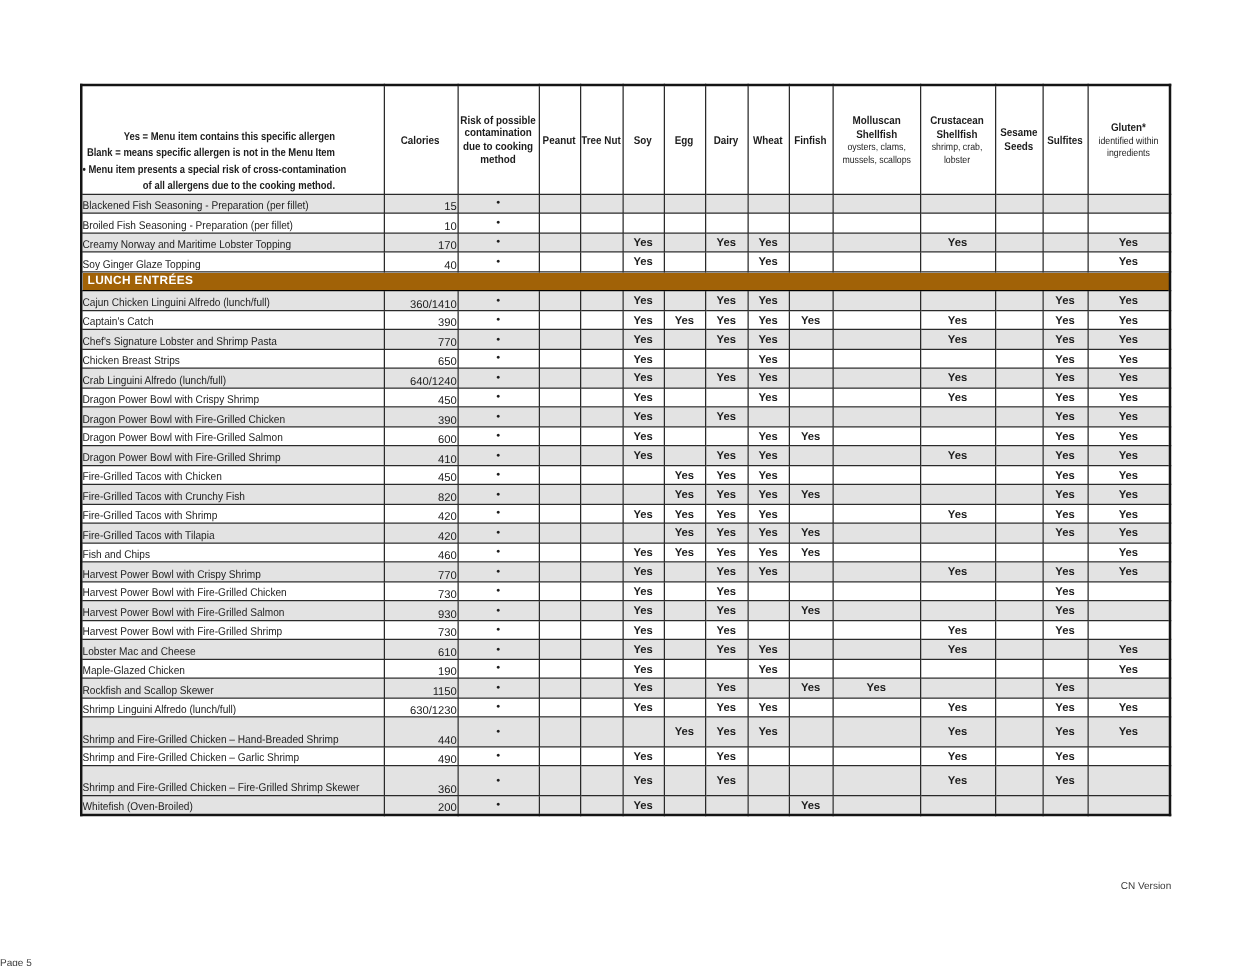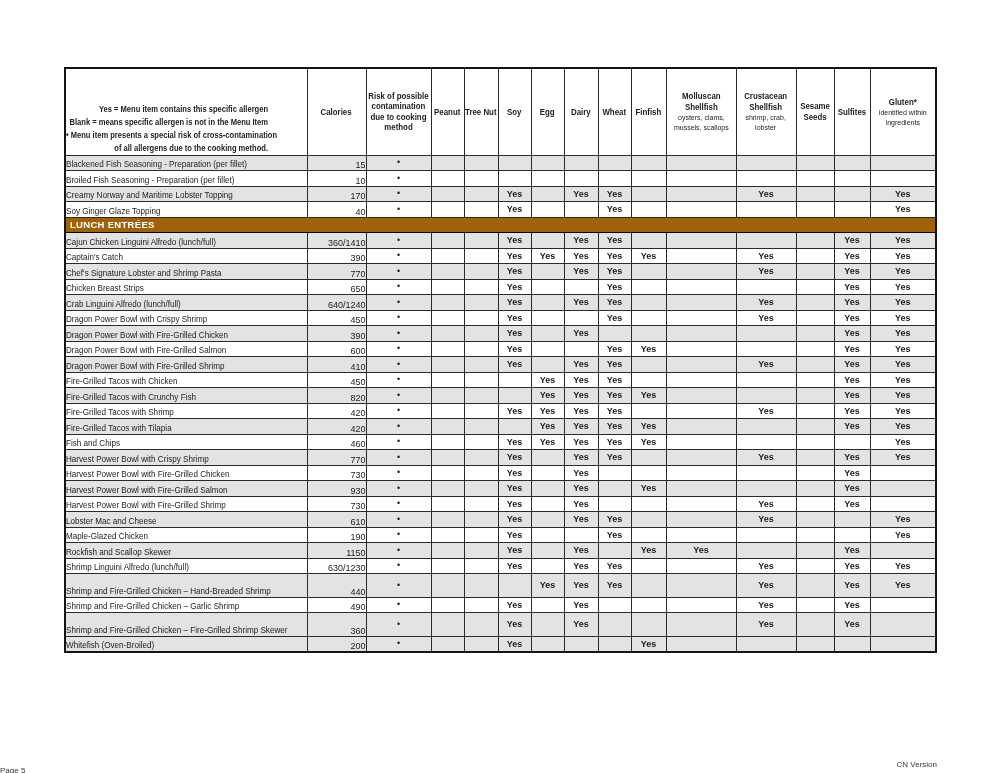--- a/index.html
+++ b/index.html
@@ -107,21 +107,21 @@
     position: absolute;
     top: 766px;
     left: 0;
     width: 854px;
     text-align: left;
     font-size: 8px;
     color: #3a3a3a;
   }
   .footer-version {
     position: absolute;
-    top: 760px;
+    top: 704px;
     right: 63px;
     font-size: 8px;
     color: #3a3a3a;
   }
 </style>
 </head>
 <body>
 
 <div class="page">
 

